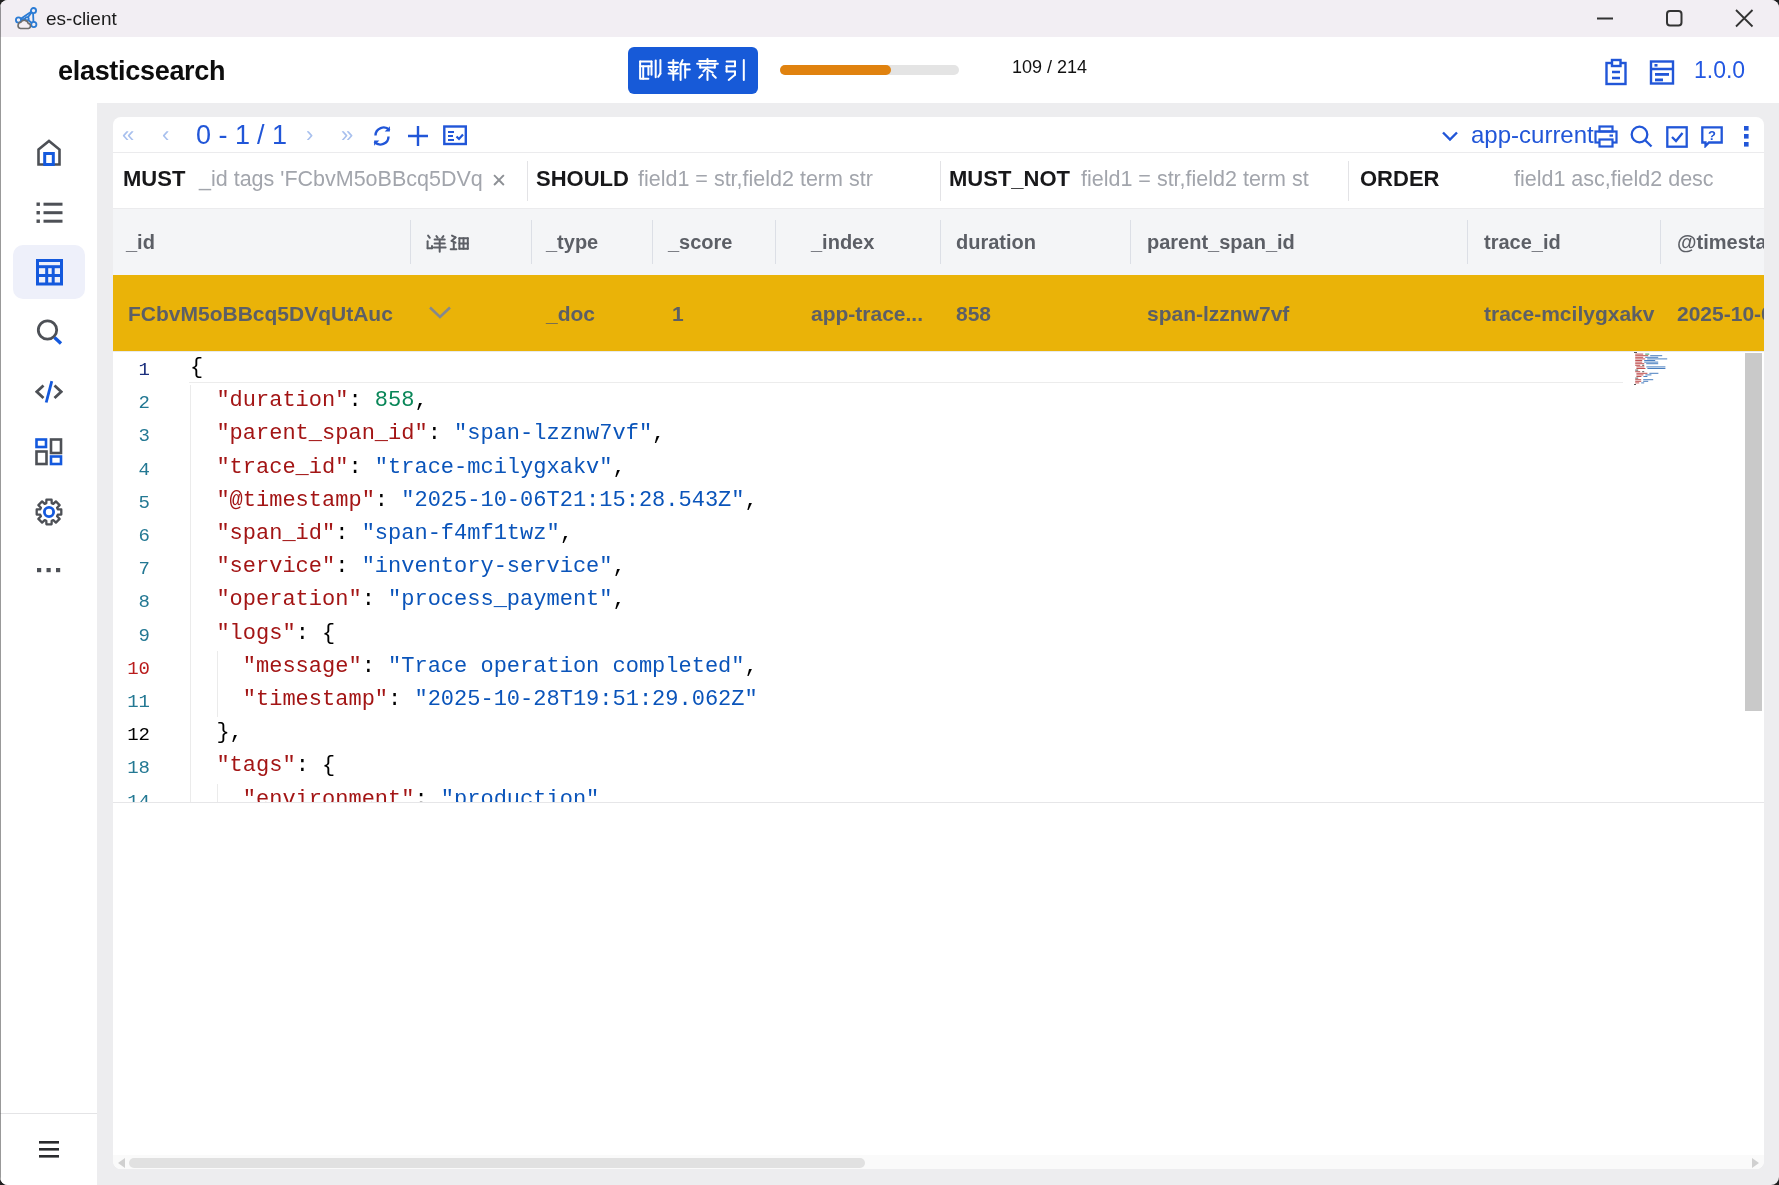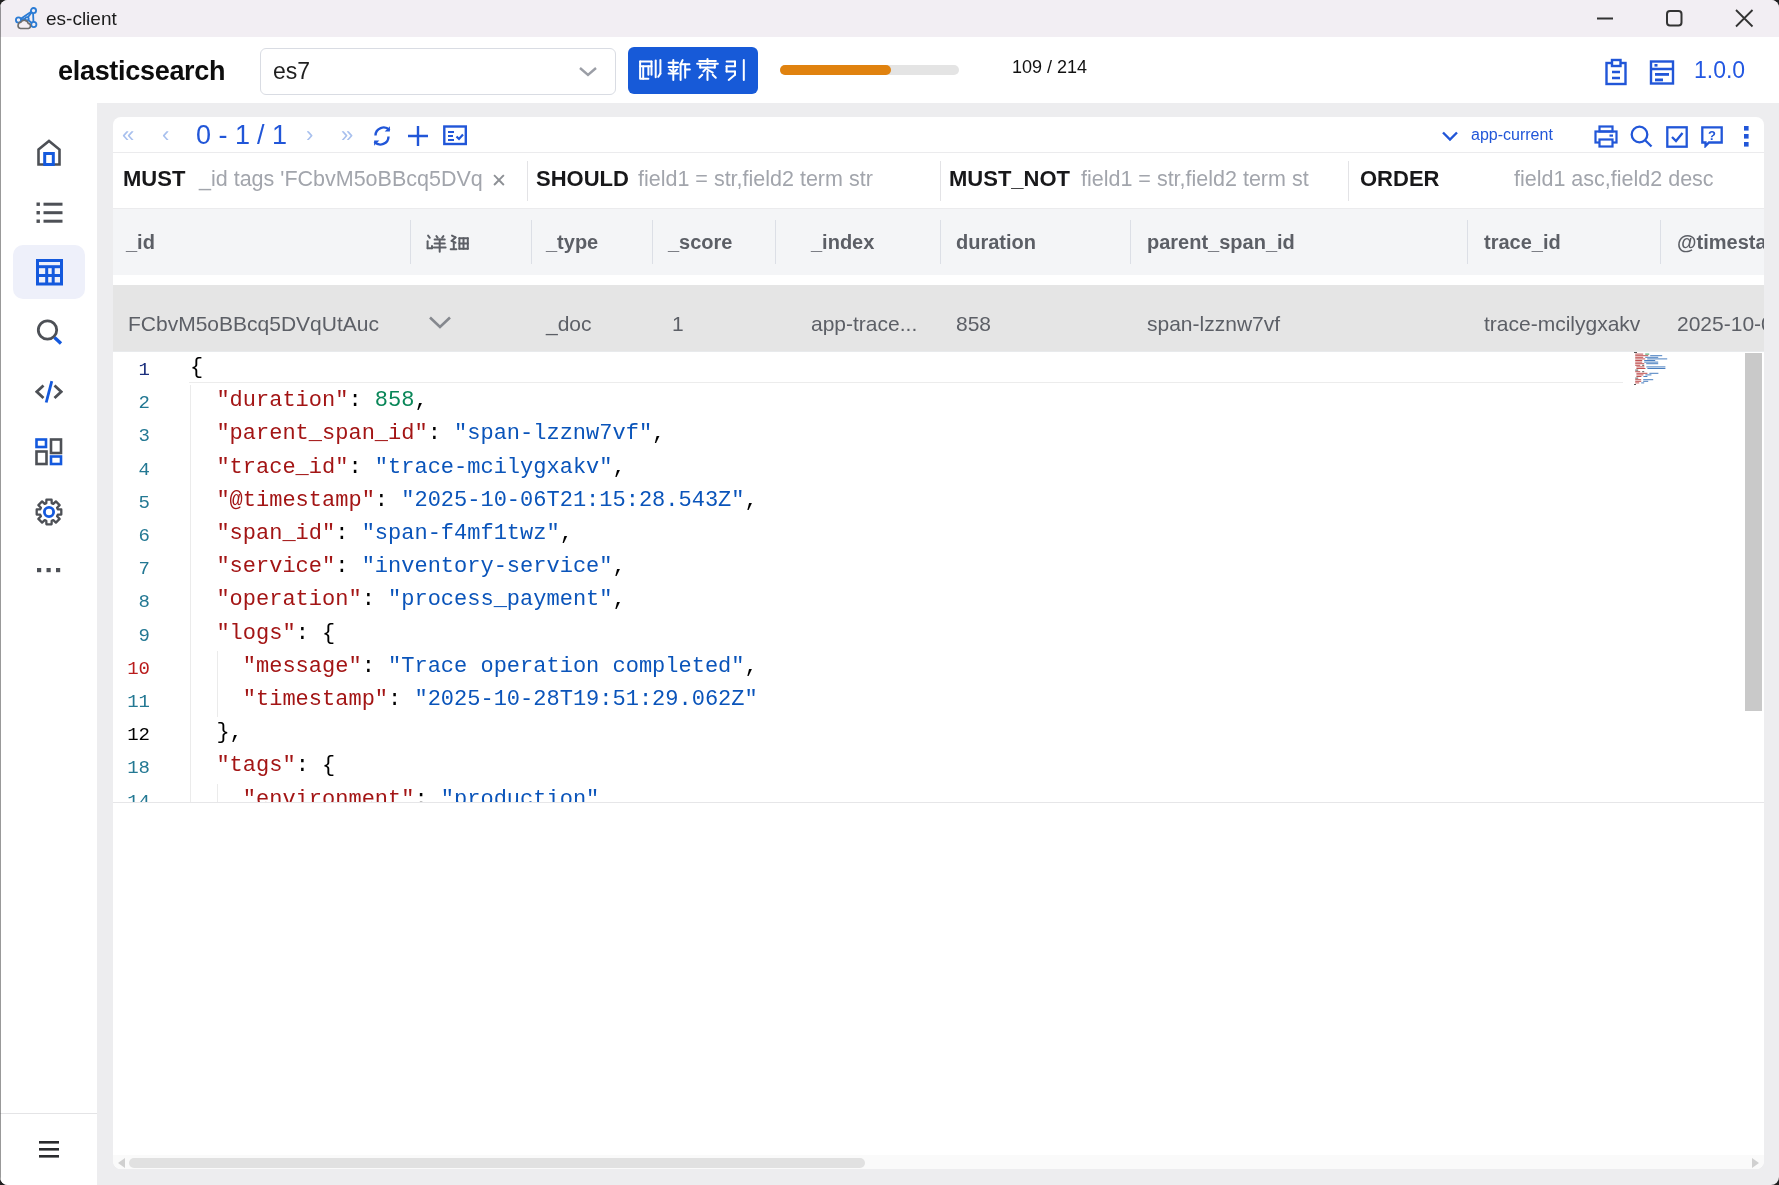--- a/index.html
+++ b/index.html
@@ -32,21 +32,21 @@
   .pgnum { font-size:27px; color:#2156d8; }
   .pgdis { color:#a8c0ee; }
   #qrow { position:absolute; left:0; top:36px; width:100%; height:56px; background:#fff; border-bottom:1px solid #ebebed; }
   .qlabel { position:absolute; top:13px; font-size:22px; font-weight:700; color:#18181a; }
   .qval { position:absolute; top:14px; font-size:21.5px; color:#a2a5ac; }
   .qsep { position:absolute; top:8px; width:1px; height:40px; background:#e3e3e6; }
   .qx { position:absolute; top:16px; font-size:19px; color:#8d9095; }
   #thead { position:absolute; left:0; top:92px; width:100%; height:66px; background:#f4f5f7; }
   .th { position:absolute; top:22px; font-size:20px; font-weight:700; color:#5c5f66; white-space:nowrap; }
   .thsep { position:absolute; top:11px; width:1px; height:44px; background:#dcdfe6; }
-  #trow { position:absolute; left:0; top:168px; width:100%; height:76px; background:#e5e5e5; }
+  #trow { position:absolute; left:0; top:158px; width:100%; height:76px; background:#eab308;font-weight:bold; }
   .td { position:absolute; top:27px; font-size:21px; color:#5c5f66; white-space:nowrap; }
   #editor { position:absolute; left:0; top:234px; width:1651px; height:451px; overflow:hidden; background:#fff; font-family:"Liberation Mono", monospace; border-top:1px solid #e8eaec; }
   .lnum { position:absolute; width:37px; text-align:right; font-size:19px; color:#237893; }
   .cline { position:absolute; left:77px; white-space:pre; font-size:22px; color:#000; }
   .k { color:#a31515; } .s { color:#0a54ba; } .n { color:#098658; }
   .iguide { position:absolute; width:1px; background:#ebebeb; }
   #curline { position:absolute; left:76px; top:0px; width:1434px; height:31px; border-bottom:1px solid #ececec; }
   #vscroll { position:absolute; left:1632px; top:1px; width:17px; height:358px; background:#c9c9c9; }
   #editor-bottom { position:absolute; left:0; top:685px; width:1651px; height:1px; background:#e6e6e8; }
   #hscroll { position:absolute; left:0; top:1038px; width:1651px; height:14px; background:#fafafa; }
@@ -78,26 +78,20 @@
       </svg>
     <svg class="wctl" style="left:1658px" width="32" height="37">
         <rect x="9" y="11" width="14.5" height="14.5" rx="3" fill="none" stroke="#333" stroke-width="2"></rect>
       </svg>
     <svg class="wctl" style="left:1728px" width="32" height="37">
         <path d="M8 10 L24.5 26.5 M24.5 10 L8 26.5" stroke="#333" stroke-width="1.8"></path>
       </svg>
   </div>
   <div id="header">
     <div id="logo">elasticsearch</div>
-    <div id="sel">
-        <div class="v">es7</div>
-      <svg style="position:absolute;right:16px;top:16px" width="22" height="14">
-          <path d="M3 3 L11 10 L19 3" fill="none" stroke="#9b9ea6" stroke-width="2.4"></path>
-        </svg>
-    </div>
     <div id="btn-refresh">
         <div style="position:absolute;left:10px;top:11px">
           <svg width="110" height="25" viewBox="0 0 110 25">
             <line x1="2.1" y1="3.6" x2="13.5" y2="3.6" stroke="#ffffff" stroke-width="2.0" stroke-linecap="round"></line>
             <line x1="2.1" y1="3.6" x2="2.1" y2="20.8" stroke="#ffffff" stroke-width="2.0" stroke-linecap="round"></line>
             <line x1="2.1" y1="8.3" x2="13.5" y2="8.3" stroke="#ffffff" stroke-width="2.0" stroke-linecap="round"></line>
             <line x1="5.2" y1="8.3" x2="5.2" y2="20.8" stroke="#ffffff" stroke-width="2.0" stroke-linecap="round"></line>
             <line x1="10.4" y1="8.3" x2="10.4" y2="16.7" stroke="#ffffff" stroke-width="2.0" stroke-linecap="round"></line>
             <line x1="3.1" y1="20.8" x2="10.4" y2="20.8" stroke="#ffffff" stroke-width="2.0" stroke-linecap="round"></line>
             <line x1="13.5" y1="3.6" x2="13.5" y2="16.7" stroke="#ffffff" stroke-width="2.0" stroke-linecap="round"></line>
@@ -262,21 +256,21 @@
 <svg style="position:absolute;left:330px;top:7px;" width="24" height="23" viewBox="0 0 24 23">
           <rect x="1.3" y="2.5" width="21.5" height="17.5" fill="none" stroke="#2156d8" stroke-width="2.4"></rect>
 <line x1="5" y1="8" x2="11" y2="8" stroke="#2156d8" stroke-width="2"></line>
 <line x1="5" y1="12" x2="10" y2="12" stroke="#2156d8" stroke-width="2"></line>
 <line x1="5" y1="16" x2="11" y2="16" stroke="#2156d8" stroke-width="2"></line>
 <path d="M13.5 12.5 L16 15 L20 10.5" stroke="#2156d8" stroke-width="2.2" fill="none"></path>
         </svg>
 <svg style="position:absolute;left:1328px;top:11px;" width="18" height="16" viewBox="0 0 18 16">
           <path d="M2 4.5 L9 11.5 L16 4.5" fill="none" stroke="#2156d8" stroke-width="2.4"></path>
         </svg>
-<div class="tb pgnum" style="left:1358px;font-size:16px">app-current</div>
+<div class="tb pgnum" style="left:1358px;font-size:24px">app-current</div>
 <svg style="position:absolute;left:1481px;top:8px;" width="24" height="23" viewBox="0 0 24 23">
           <g stroke="#2156d8" stroke-width="2.2" fill="none">
 <rect x="5.5" y="1.5" width="13" height="5"></rect>
 <rect x="1.5" y="6.5" width="21" height="11"></rect>
 <rect x="5.5" y="14.5" width="13" height="7" fill="#fff"></rect>
           </g>
 <rect x="15.5" y="9.5" width="3.5" height="2.2" fill="#2156d8"></rect>
         </svg>
 <svg style="position:absolute;left:1517px;top:8px;" width="23" height="23" viewBox="0 0 23 23">
           <circle cx="9.5" cy="9.5" r="7.8" stroke="#2156d8" stroke-width="2.3" fill="none"></circle>

